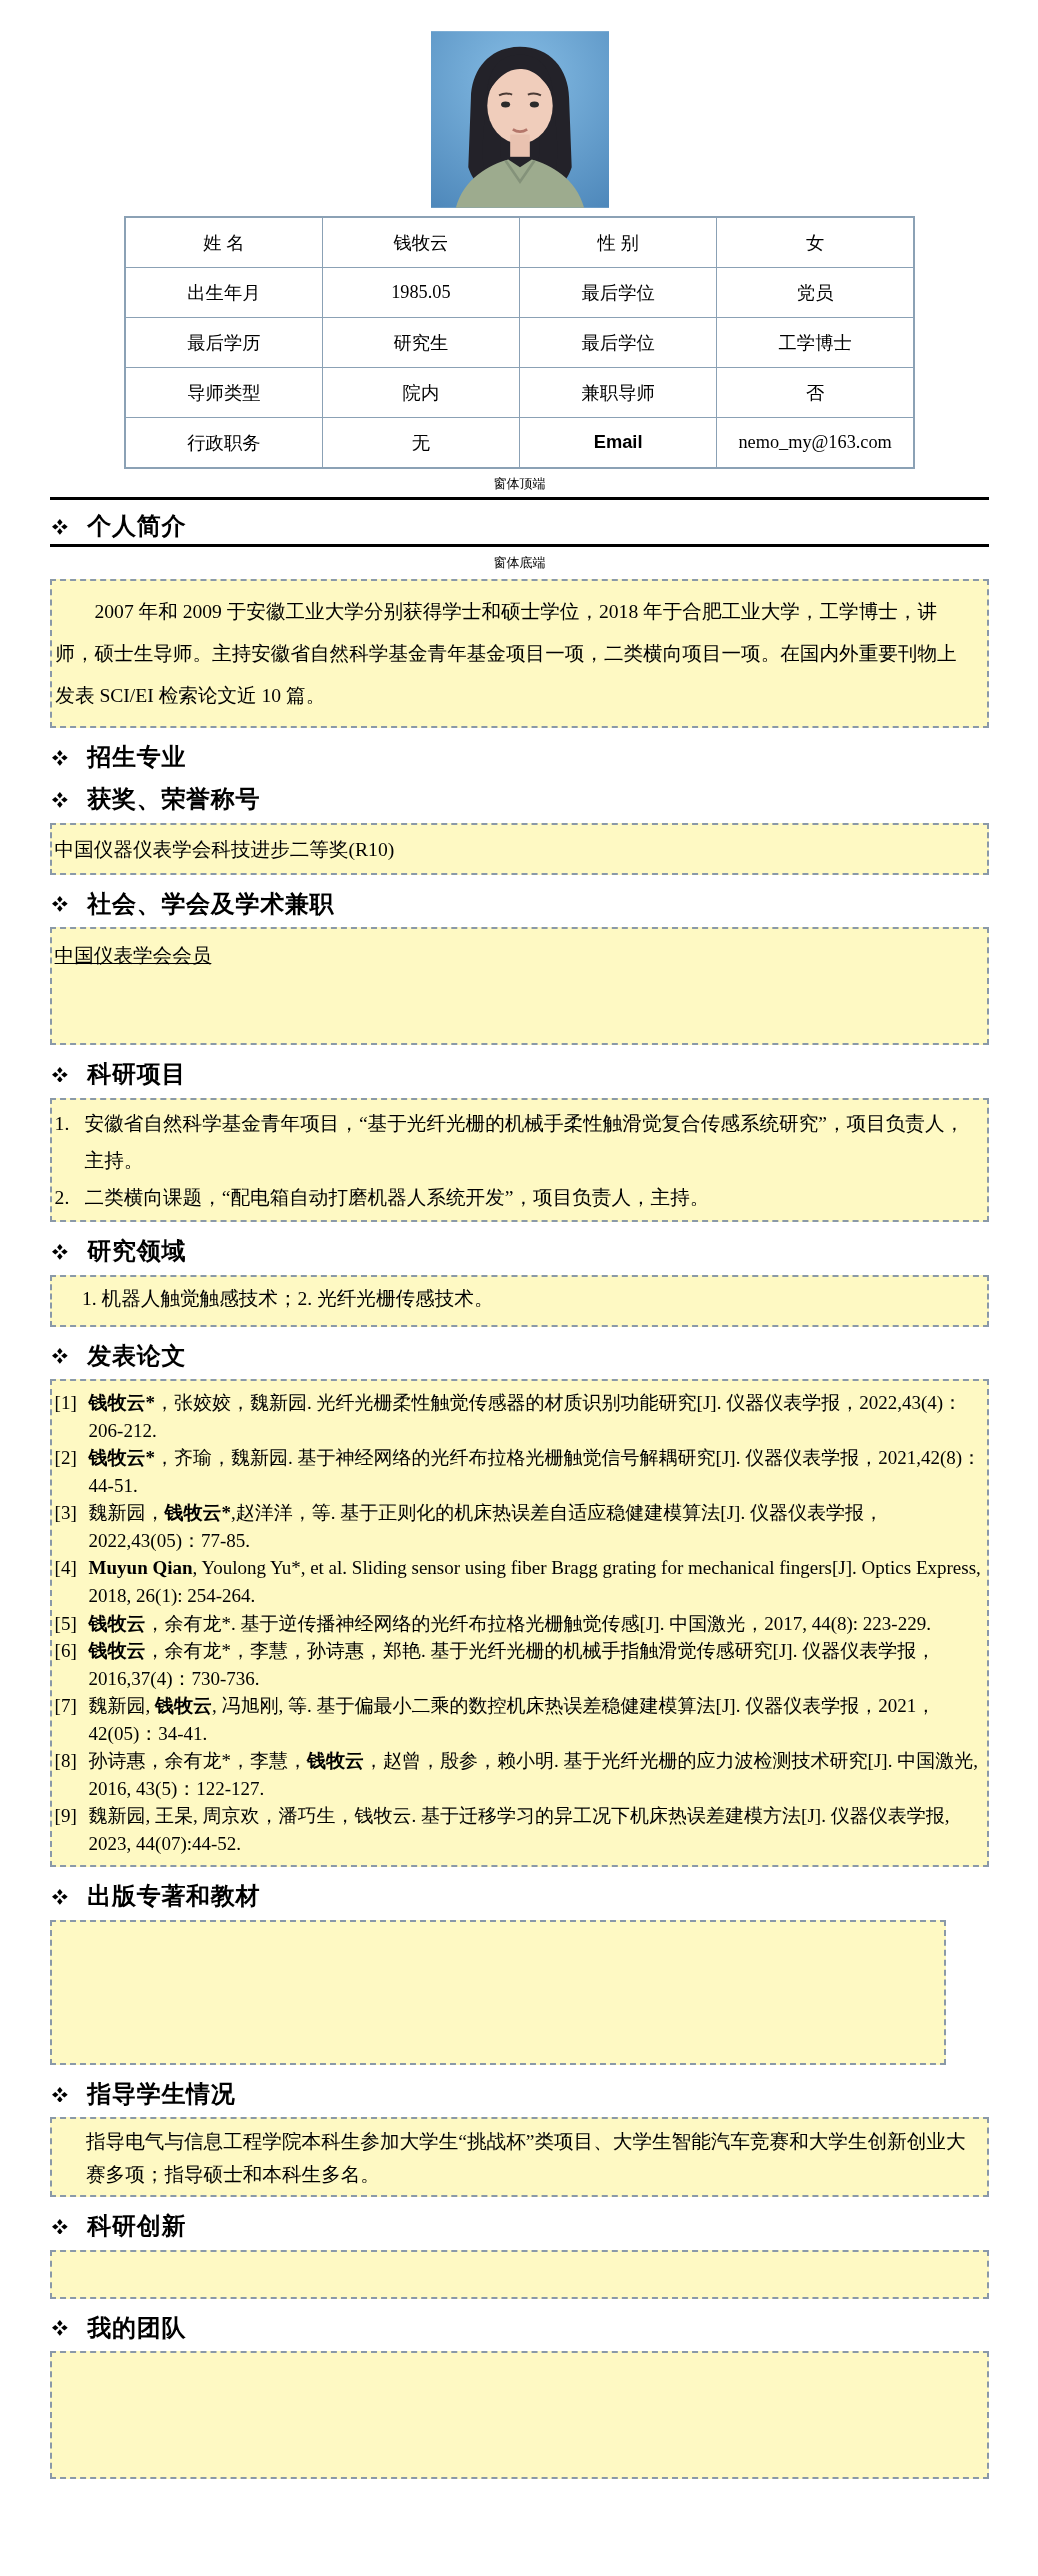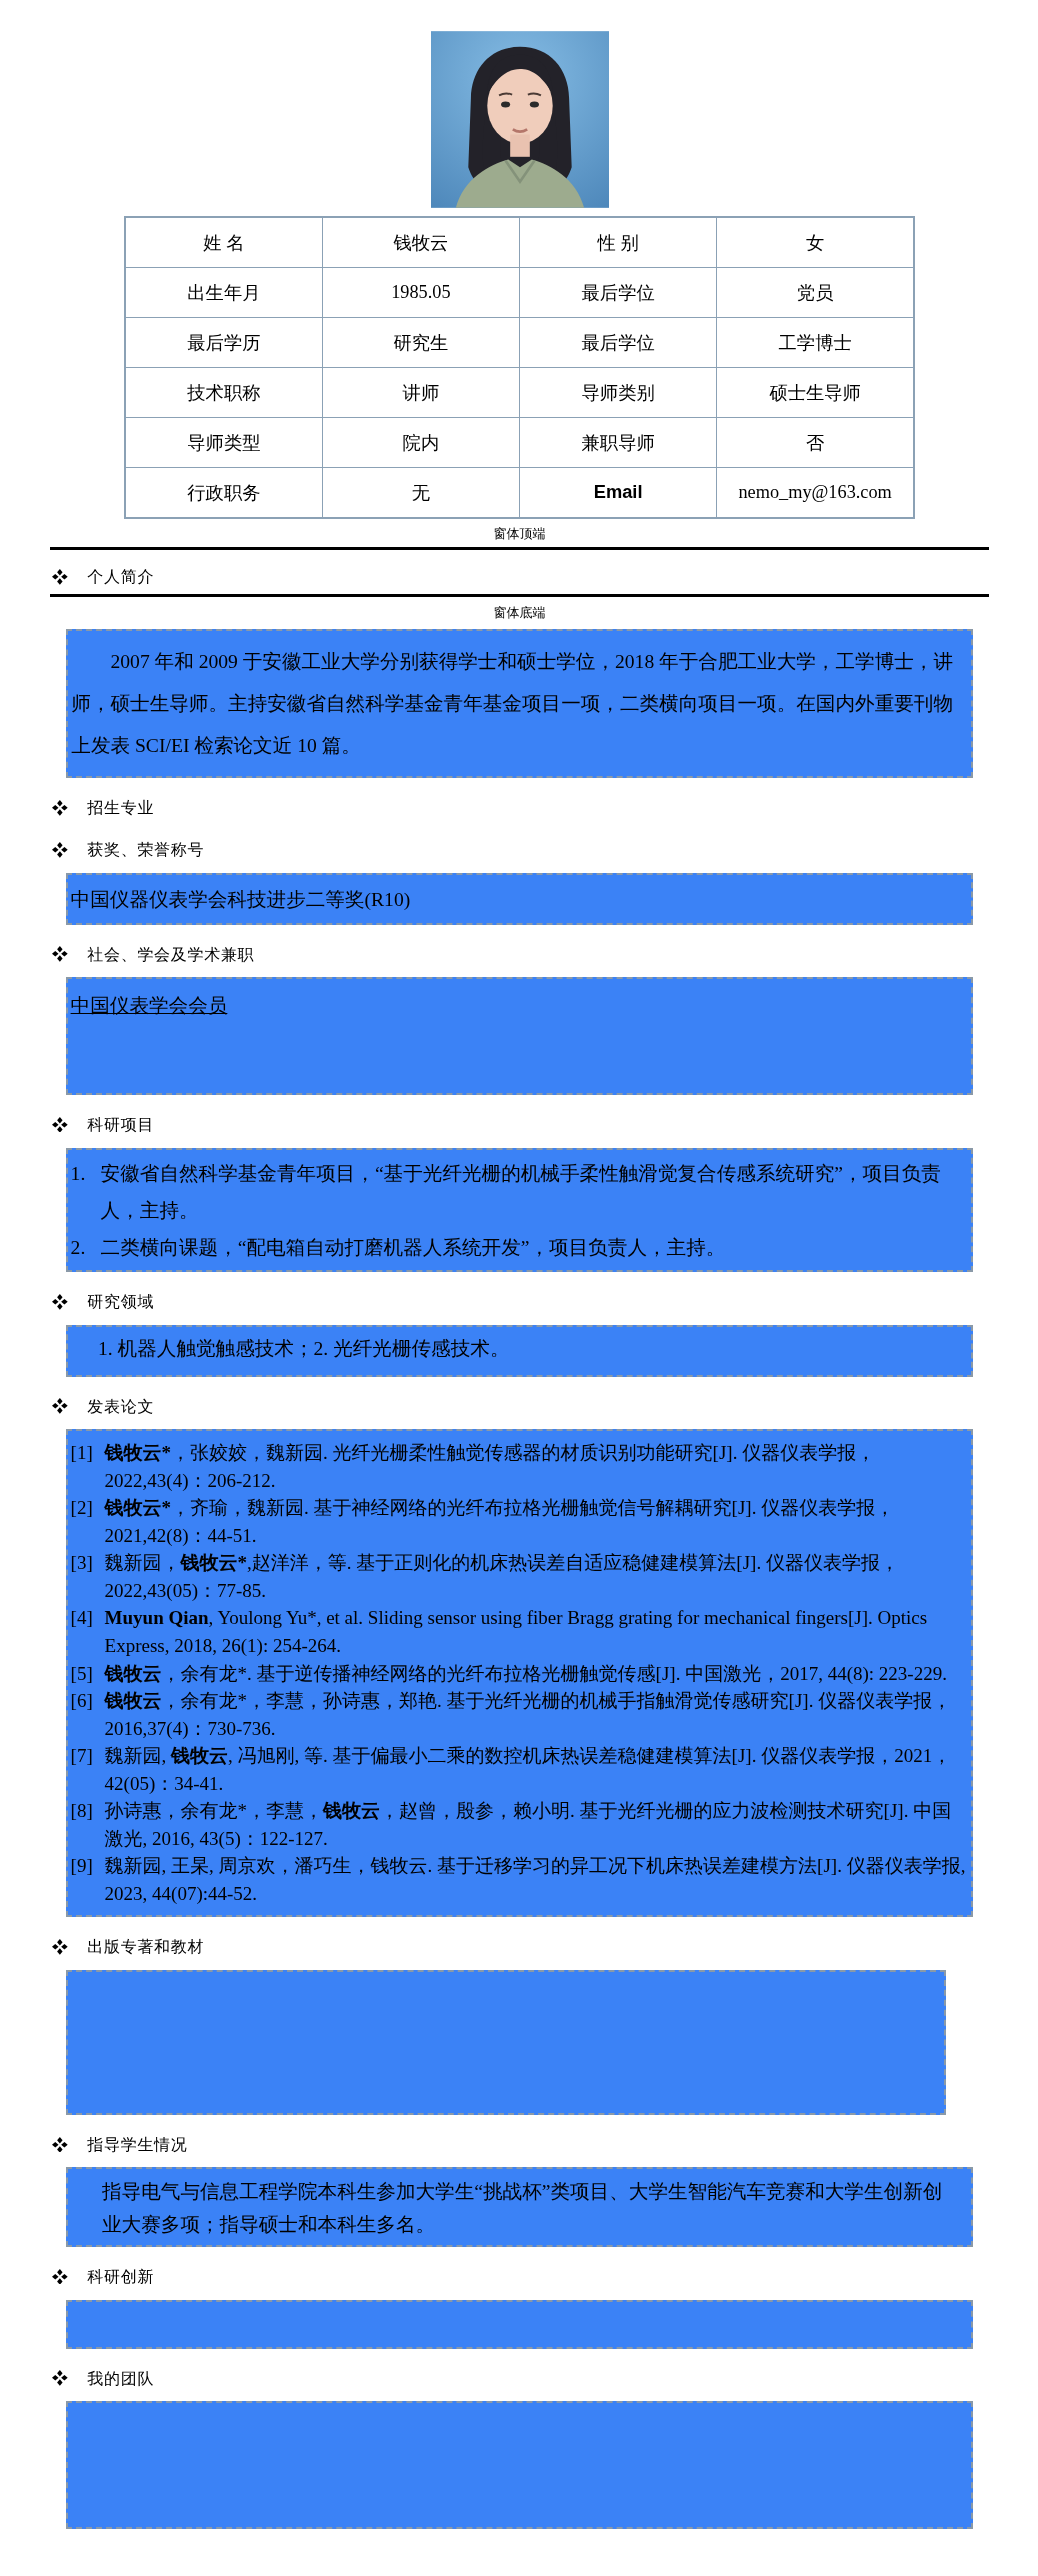--- a/index.html
+++ b/index.html
@@ -27,29 +27,29 @@
   }
   table.info{border:2px solid var(--table-border);}
   td.latin-lab{font-family:"Liberation Sans","DejaVu Sans",sans-serif;font-weight:bold;font-size:17px;}
 
   
   .marker{width:100%;text-align:center;font-size:13px;margin:6.5px 0 1.3px 0;}
   .rule{height:2.6px;background:var(--rule);margin:3.9px 50px 0 50px;}
 
   
   .sec-head{display:flex;align-items:center;gap:19.6px;margin:17px 50px 10.5px 52px;line-height:25px;}
-  .sec-head .title{font-size:16px;font-weight:normal;letter-spacing:0.7px;}
+  .sec-head .title{font-size:24px;font-weight:bold;letter-spacing:0.7px;}
   .bullet{width:15.7px;height:15.7px;flex:0 0 15.7px;display:inline-block;}
   .sec-head.intro-head{margin:14.4px 50px 5.2px 52px;}
 
   
   .dashed-box{
     border:2px dashed var(--box-border);
-    margin:0 66px;box-sizing:border-box;
-    font-size:19.6px;background:#3b82f6;
+    margin:0 50px;box-sizing:border-box;
+    font-size:19.6px;background:#fef9c3;
   }
   .box-intro{min-height:149px;margin-top:7.9px;padding:9.2px 15.7px 6.5px 3.3px;}
   .box-intro p{margin:0;line-height:2.15;text-indent:2em;}
   .box-admission{min-height:60px;padding:11.8px 15.7px 5.2px 2.6px;line-height:1.9;}
   .box-awards{min-height:50px;padding:6.5px 15.7px 3.9px 2.6px;line-height:1.9;}
   .box-memberships{min-height:118px;padding:7.9px 15.7px 3.9px 2.6px;line-height:1.9;text-decoration:underline;}
   .box-projects{min-height:92px;padding:5.2px 13px 3.9px 2.6px;line-height:1.9;}
   .box-research{min-height:52px;padding:6.5px 13px 3.9px 30px;line-height:1.6;}
   .box-publications{padding:7.9px 5.2px 7.9px 2.6px;font-size:19px;line-height:1.45;}
   .box-books{min-height:145px;margin-right:93px;}
@@ -110,26 +110,20 @@
           <td>最后学位</td>
           <td>党员</td>
         </tr>
         <tr>
           <td>最后学历</td>
           <td>研究生</td>
           <td>最后学位</td>
           <td>工学博士</td>
         </tr>
         <tr>
-          <td>技术职称</td>
-          <td>讲师</td>
-          <td>导师类别</td>
-          <td>硕士生导师</td>
-        </tr>
-        <tr>
           <td>导师类型</td>
           <td>院内</td>
           <td>兼职导师</td>
           <td>否</td>
         </tr>
         <tr>
           <td>行政职务</td>
           <td>无</td>
           <td class="latin-lab">Email</td>
           <td>nemo_my@163.com</td>

